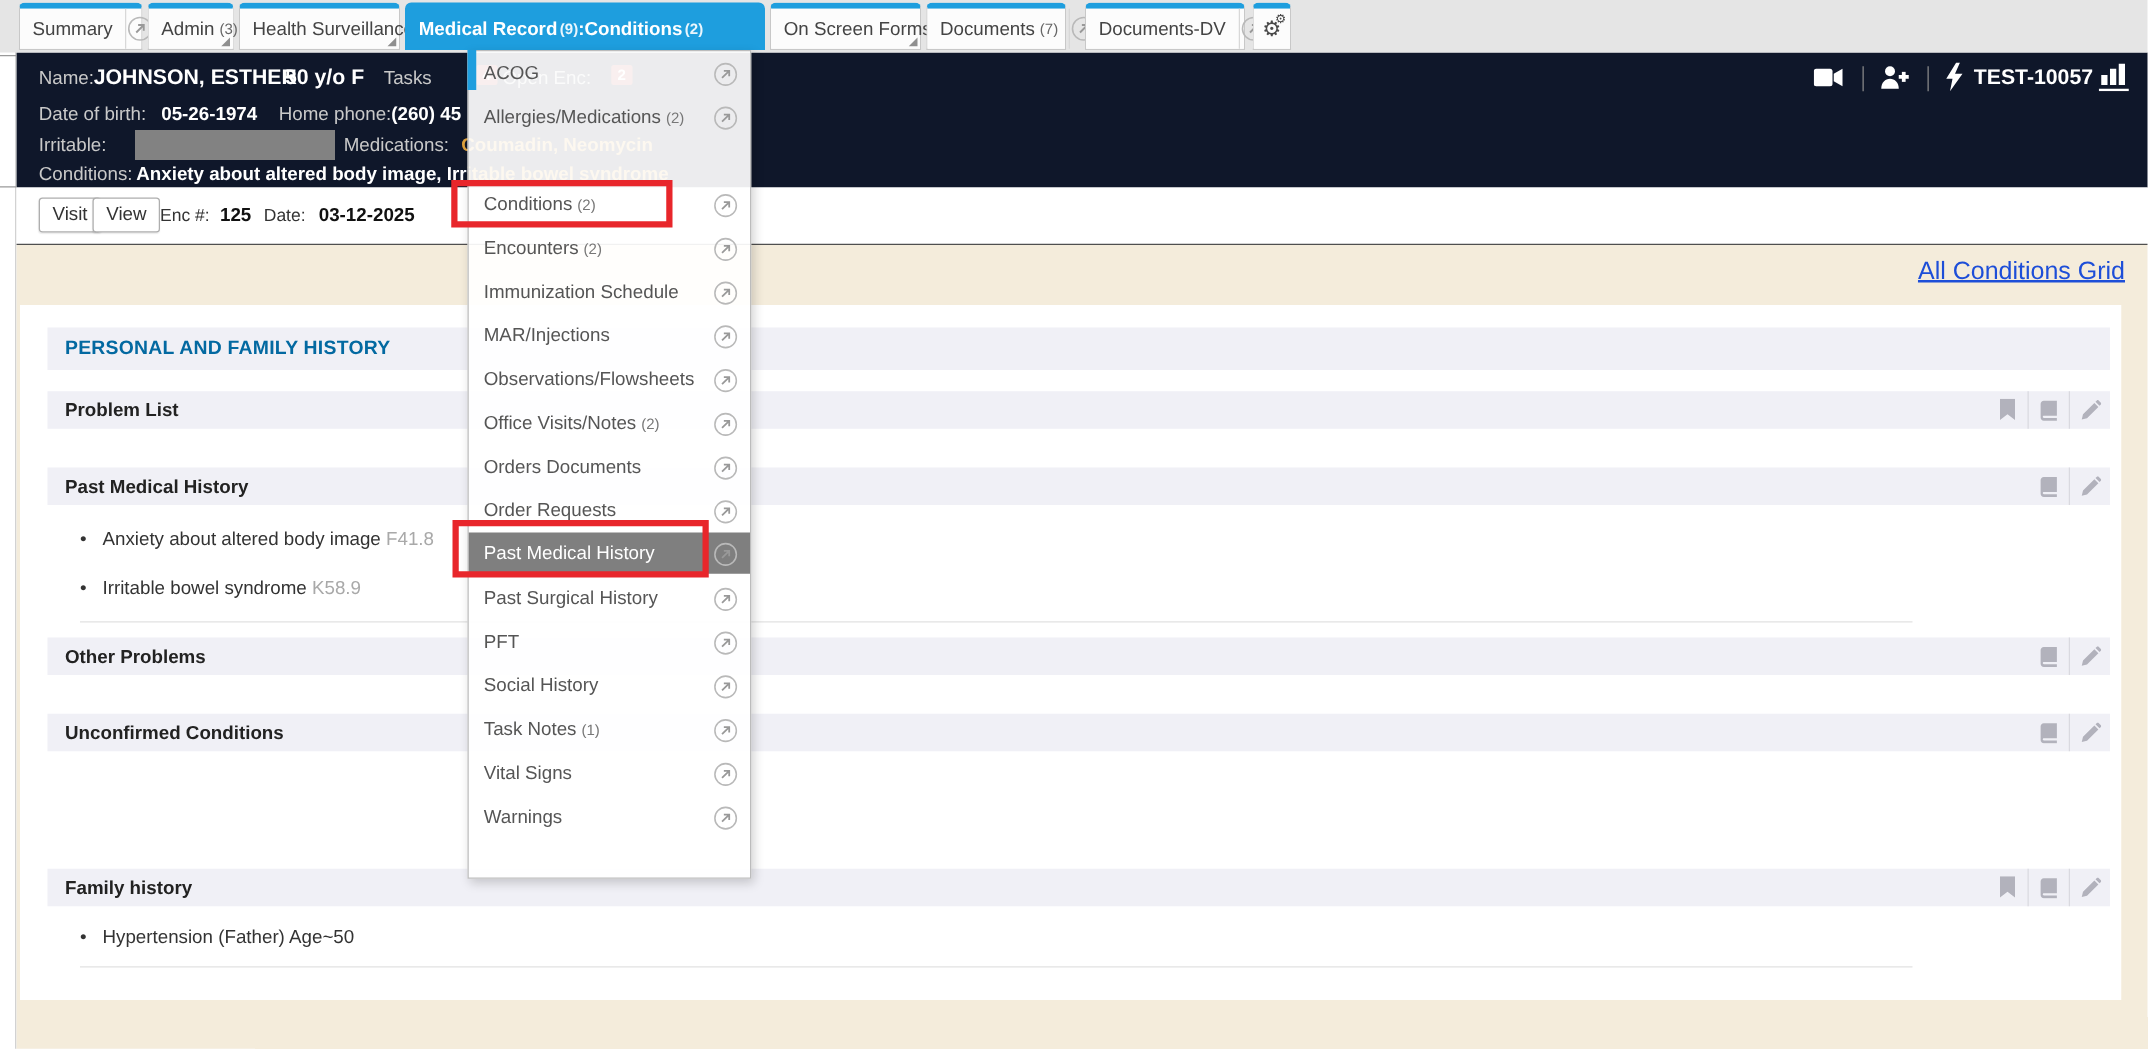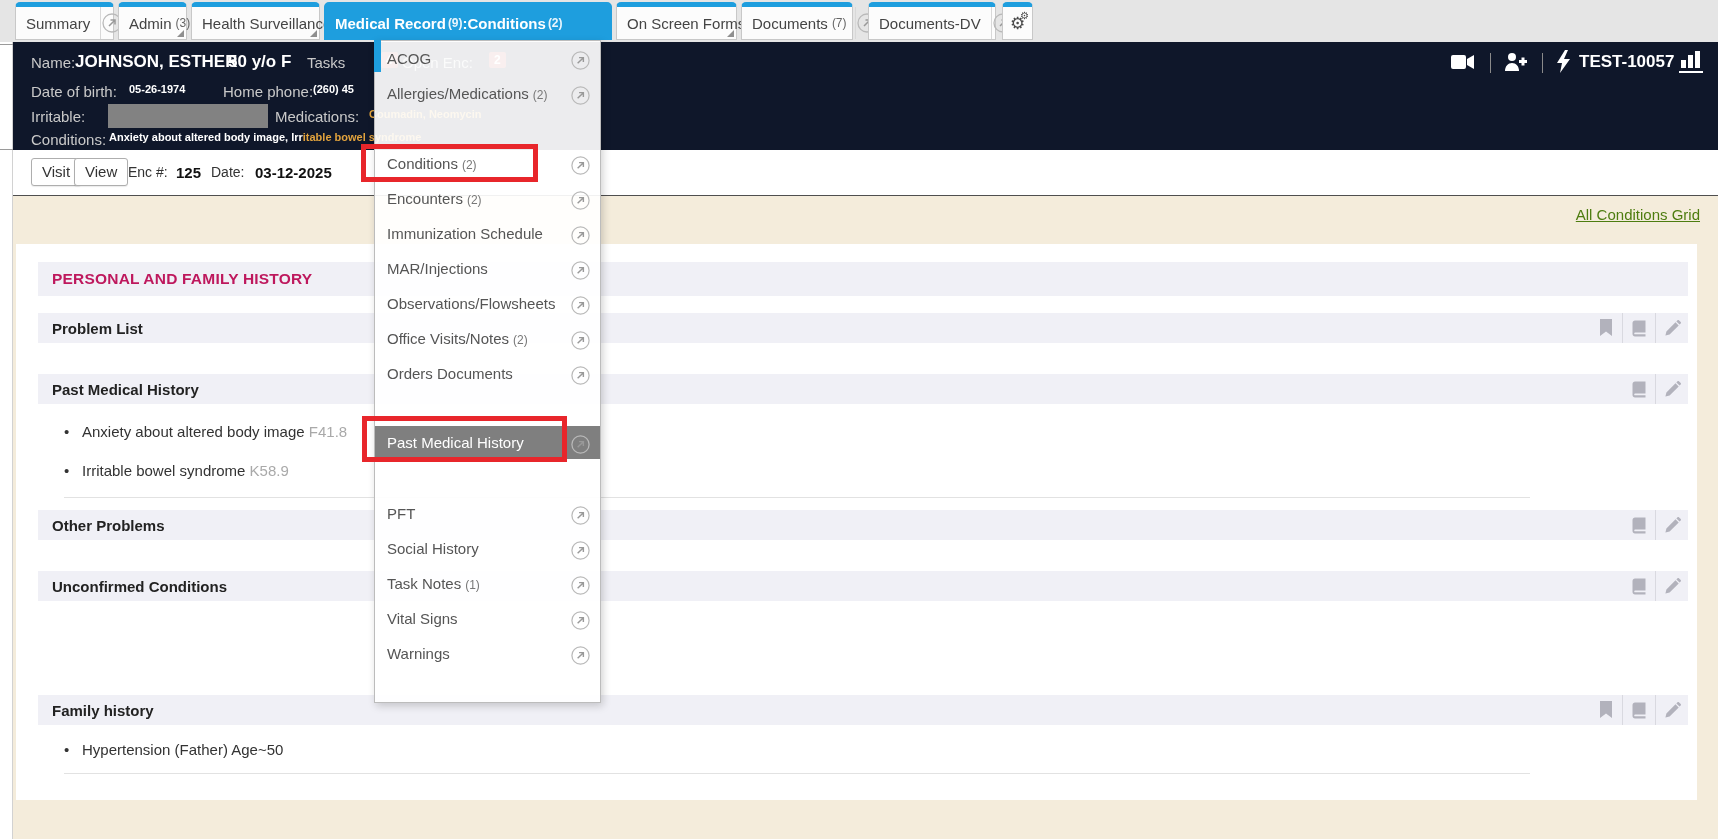--- a/index.html
+++ b/index.html
@@ -25,48 +25,48 @@
     border-left:1px solid #d8d8d8; width:30px; }
   .fold { position:absolute; right:2px; bottom:2px; width:0; height:0;
     border-left:7px solid transparent; border-bottom:7px solid #8f8f8f; }
   #gear-tab { display:flex; align-items:center; justify-content:center; width:31px; }
   .gear-main { font-size:17px; color:#4a4a4a; line-height:1; }
   .gear-small { position:absolute; top:4px; right:3px; font-size:10px; color:#4a4a4a; line-height:1; }
 
   
   #pt-header { left:13px; top:42px; width:1705px; height:108px; background:#0f172a; z-index:1; }
   .hlbl { position:absolute; color:#c9c9c9; font-size:15px; white-space:nowrap; }
-  .hval { position:absolute; color:#fff; font-weight:bold; font-size:11px; white-space:nowrap; }
+  .hval { position:absolute; color:#fff; font-weight:bold; font-size:15px; white-space:nowrap; }
   .hval.big { font-size:17px; }
   .badge { position:absolute; background:#b53a33; color:#fff; font-size:12px; font-weight:bold;
     padding:1px 5px; border-radius:2px; }
   #redaction-box { position:absolute; left:95px; top:62px; width:160px; height:24px; background:#828282; }
   .orange { color:#e2a33d; font-weight:bold; }
   .hdr-div { position:absolute; width:1px; height:20px; background:#8a8a8a; top:11px; }
   .hicon { position:absolute; }
 
   
   #enc-toolbar { left:13px; top:150px; width:1705px; height:46px; background:#fff;
     border-bottom:1px solid #4f4f4f; z-index:1; }
   .btn { position:absolute; top:8px; height:28px; background:#fff; border:1px solid #aeaeae;
     border-radius:3px; font-size:15px; color:#333; padding:0 10px; line-height:26px;
     box-shadow:0 1px 1px rgba(0,0,0,.08); }
   .tlbl { position:absolute; top:14px; font-size:14px; color:#333; }
   .tval { position:absolute; top:14px; font-size:15px; color:#111; font-weight:bold; }
 
   
   #page-bg { left:13px; top:196px; width:1705px; height:643px; background:#f4ecdb; z-index:0; }
-  #grid-link { top:206px; right:18px; font-size:15px; color:#4d7c0f; text-decoration:underline; z-index:2; }
+  #grid-link { top:206px; right:18px; font-size:20px; color:#1d4ed8; text-decoration:underline; z-index:2; }
   #card { left:16px; top:244px; width:1681px; height:556px; background:#fff; z-index:1; }
 
   .band { position:absolute; left:22px; width:1650px; height:30px; background:#f0f0f6;
     display:flex; align-items:center; }
   .band-title { padding-left:14px; font-size:15px; font-weight:bold; color:#222; }
   #pafh-band { height:34px; }
-  #pafh-band .band-title { font-size:15.5px; color:#be185d; letter-spacing:.2px; }
+  #pafh-band .band-title { font-size:15.5px; color:#0369a1; letter-spacing:.2px; }
   .icons { position:absolute; right:0; top:0; height:100%; display:flex; }
   .icell { width:33px; height:100%; display:flex; align-items:center; justify-content:center; }
   .icell + .icell { border-left:1px solid #d9d9e0; }
   .icell svg { fill:#b2b2bc; }
 
   .bullet { position:absolute; left:48px; font-size:15px; color:#333; white-space:nowrap; }
   .bullet .dot { display:inline-block; width:18px; color:#333; }
   .code { color:#a9a9a9; }
   .hr-line { position:absolute; left:48px; width:1466px; height:1px; background:#e2e2e2; }
 
@@ -367,21 +367,29 @@
           <path d="M8 14 L14 8 M9.5 8 H14 V12.5"></path>
         </svg></span></div>
   <div class="mi" style="top:280px"><span>Office Visits/Notes</span><span class="mi-c">(2)</span><span class="ext"><svg class="ext-svg" width="21" height="21" viewBox="0 0 22 22">
           <circle cx="11" cy="11" r="9"></circle>
           <path d="M8 14 L14 8 M9.5 8 H14 V12.5"></path>
         </svg></span></div>
   <div class="mi" style="top:315px"><span>Orders Documents</span><span class="mi-c"></span><span class="ext"><svg class="ext-svg" width="21" height="21" viewBox="0 0 22 22">
           <circle cx="11" cy="11" r="9"></circle>
           <path d="M8 14 L14 8 M9.5 8 H14 V12.5"></path>
         </svg></span></div>
+  <div class="mi" style="top:350px"><span>Order Requests</span><span class="mi-c"></span><span class="ext"><svg class="ext-svg" width="21" height="21" viewBox="0 0 22 22">
+          <circle cx="11" cy="11" r="9"></circle>
+          <path d="M8 14 L14 8 M9.5 8 H14 V12.5"></path>
+        </svg></span></div>
   <div class="mi hl" style="top:385px"><span>Past Medical History</span><span class="mi-c"></span><span class="ext"><svg class="ext-svg" width="21" height="21" viewBox="0 0 22 22">
+          <circle cx="11" cy="11" r="9"></circle>
+          <path d="M8 14 L14 8 M9.5 8 H14 V12.5"></path>
+        </svg></span></div>
+  <div class="mi" style="top:420px"><span>Past Surgical History</span><span class="mi-c"></span><span class="ext"><svg class="ext-svg" width="21" height="21" viewBox="0 0 22 22">
           <circle cx="11" cy="11" r="9"></circle>
           <path d="M8 14 L14 8 M9.5 8 H14 V12.5"></path>
         </svg></span></div>
   <div class="mi" style="top:455px"><span>PFT</span><span class="mi-c"></span><span class="ext"><svg class="ext-svg" width="21" height="21" viewBox="0 0 22 22">
           <circle cx="11" cy="11" r="9"></circle>
           <path d="M8 14 L14 8 M9.5 8 H14 V12.5"></path>
         </svg></span></div>
   <div class="mi" style="top:490px"><span>Social History</span><span class="mi-c"></span><span class="ext"><svg class="ext-svg" width="21" height="21" viewBox="0 0 22 22">
           <circle cx="11" cy="11" r="9"></circle>
           <path d="M8 14 L14 8 M9.5 8 H14 V12.5"></path>

